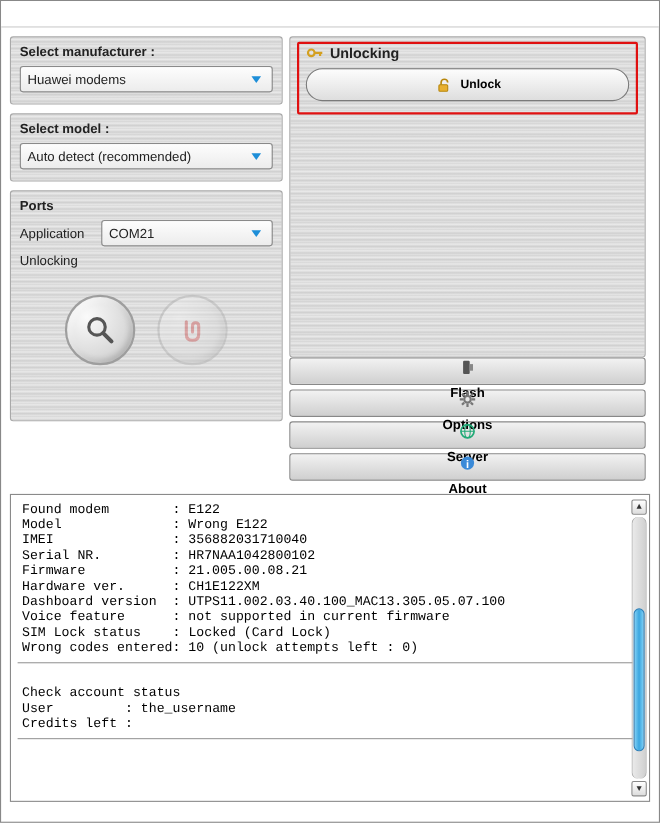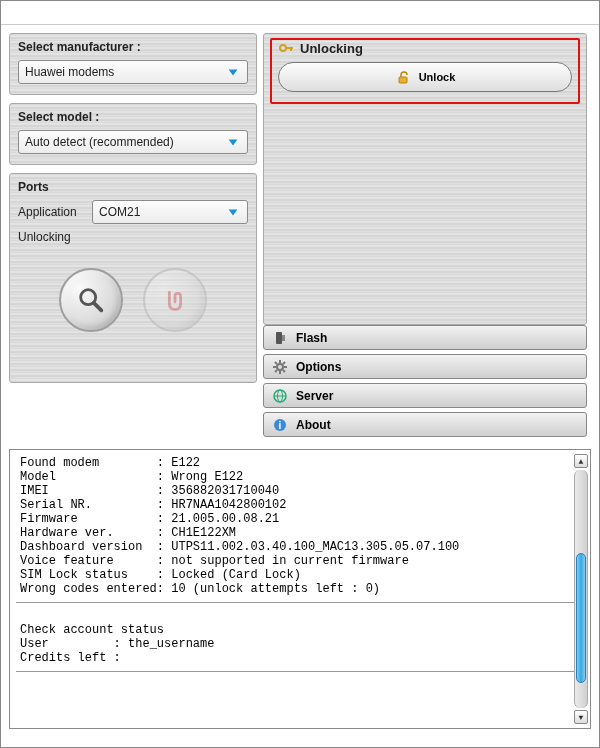--- a/index.html
+++ b/index.html
@@ -116,20 +116,21 @@
   background: linear-gradient(#f2f2f2, #cfcfcf);
   border: 1px solid #888;
   border-radius: 3px;
   margin-bottom: 4px;
   display: flex; align-items: center;
   padding: 0 8px;
   gap: 8px;
   cursor: pointer;
   font-weight: bold;
   font-size: 12px;
+  flex-direction: column;
 }
 .log-panel {
   margin: 0 8px 8px 8px;
   border: 1px solid #8a8a8a;
   background: #fff;
   height: 280px;
   padding: 6px 4px 6px 10px;
   position: relative;
   font-family: "Courier New", monospace;
   font-size: 12px;

